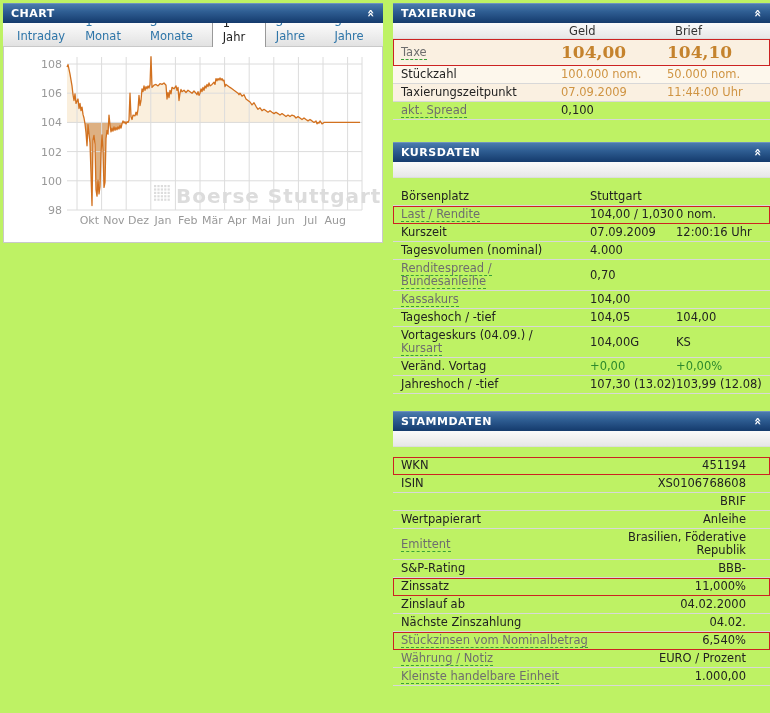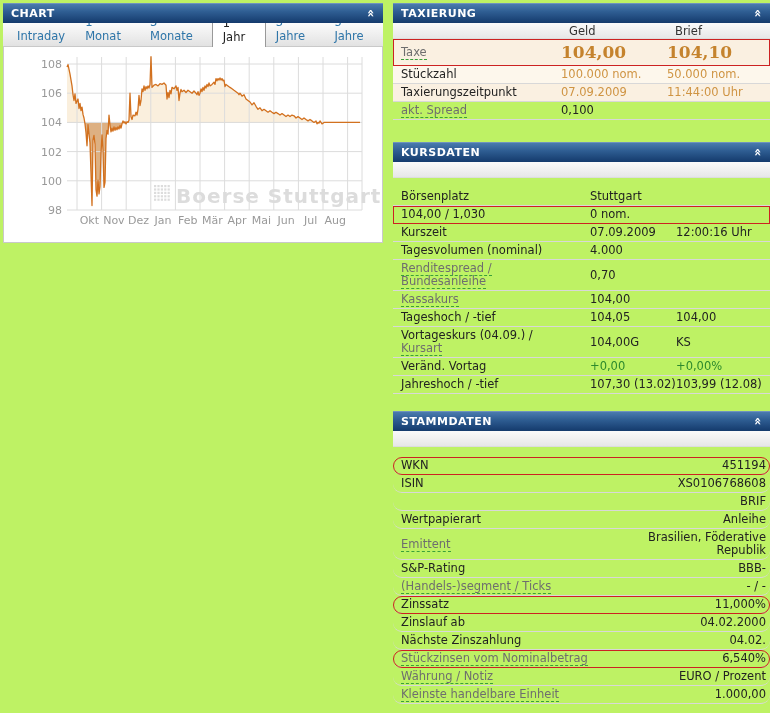--- a/index.html
+++ b/index.html
@@ -29,21 +29,21 @@
 
   
   .subhead{height:16px;line-height:16px;background:linear-gradient(#fafafa,#e7e7e7);
      border-bottom:1px solid #ddd;box-sizing:border-box;color:#333;}
   .subhead.cols{display:grid;grid-template-columns:168px 106px 1fr;padding-left:8px;}
   .rows{width:100%;}
   .row{display:grid;border-bottom:1px solid #d8d8d8;padding:2px 0 2px 8px;
      line-height:13px;box-sizing:border-box;align-items:center;}
   .row.tax{grid-template-columns:160px 106px 1fr;}
   .row.kurs{grid-template-columns:189px 86px 1fr;}
-  .row.stamm{grid-template-columns:1fr auto;padding-right:4px;border-radius:9px;}
+  .row.stamm{grid-template-columns:1fr auto;padding-right:24px;}
   .row.box{outline:1px solid #cc2222;outline-offset:-1px;}
   .row.bg-cream{background:#faf0e1;}
   .row.bg-cream2{background:#fdf7ec;}
   .lbl{color:#222;}
   .lbl .dashed{color:#6e6e6e;border-bottom:1px dashed #3aa03a;cursor:help;}
   .val{color:#222;}
   .row.orange .val{color:#cf9443;}
   .row.green .val{color:#2d8a2d;}
   .row.big{padding-top:4px;padding-bottom:4px;}
   .row.big .val{font-family:"DejaVu Serif","Liberation Serif",serif;
@@ -197,20 +197,21 @@
         <span class="collapse">«</span>
       </div>
       <div class="subhead"></div>
       <div class="rows rows-pad" id="kurs-rows">
           <div class="row kurs">
             <span class="lbl"><span>Börsenplatz</span></span>
             <span class="val">Stuttgart</span>
             <span class="val"></span>
           </div>
           <div class="row kurs box">
+            <span class="lbl"><span class="dashed">Last / Rendite</span></span>
             <span class="val">104,00 / 1,030</span>
             <span class="val">0 nom.</span>
           </div>
           <div class="row kurs">
             <span class="lbl"><span>Kurszeit</span></span>
             <span class="val">07.09.2009</span>
             <span class="val">12:00:16 Uhr</span>
           </div>
           <div class="row kurs">
             <span class="lbl"><span>Tagesvolumen (nominal)</span></span>
@@ -273,24 +274,20 @@
             <span class="val">Anleihe</span>
           </div>
           <div class="row stamm">
             <span class="lbl"><span class="dashed">Emittent</span></span>
             <span class="val">Brasilien, Föderative Republik</span>
           </div>
           <div class="row stamm">
             <span class="lbl"><span>S&amp;P-Rating</span></span>
             <span class="val">BBB-</span>
           </div>
-          <div class="row stamm">
-            <span class="lbl"><span class="dashed">(Handels-)segment / Ticks</span></span>
-            <span class="val">- / -</span>
-          </div>
           <div class="row stamm box">
             <span class="lbl"><span>Zinssatz</span></span>
             <span class="val">11,000%</span>
           </div>
           <div class="row stamm">
             <span class="lbl"><span>Zinslauf ab</span></span>
             <span class="val">04.02.2000</span>
           </div>
           <div class="row stamm">
             <span class="lbl"><span>Nächste Zinszahlung</span></span>

